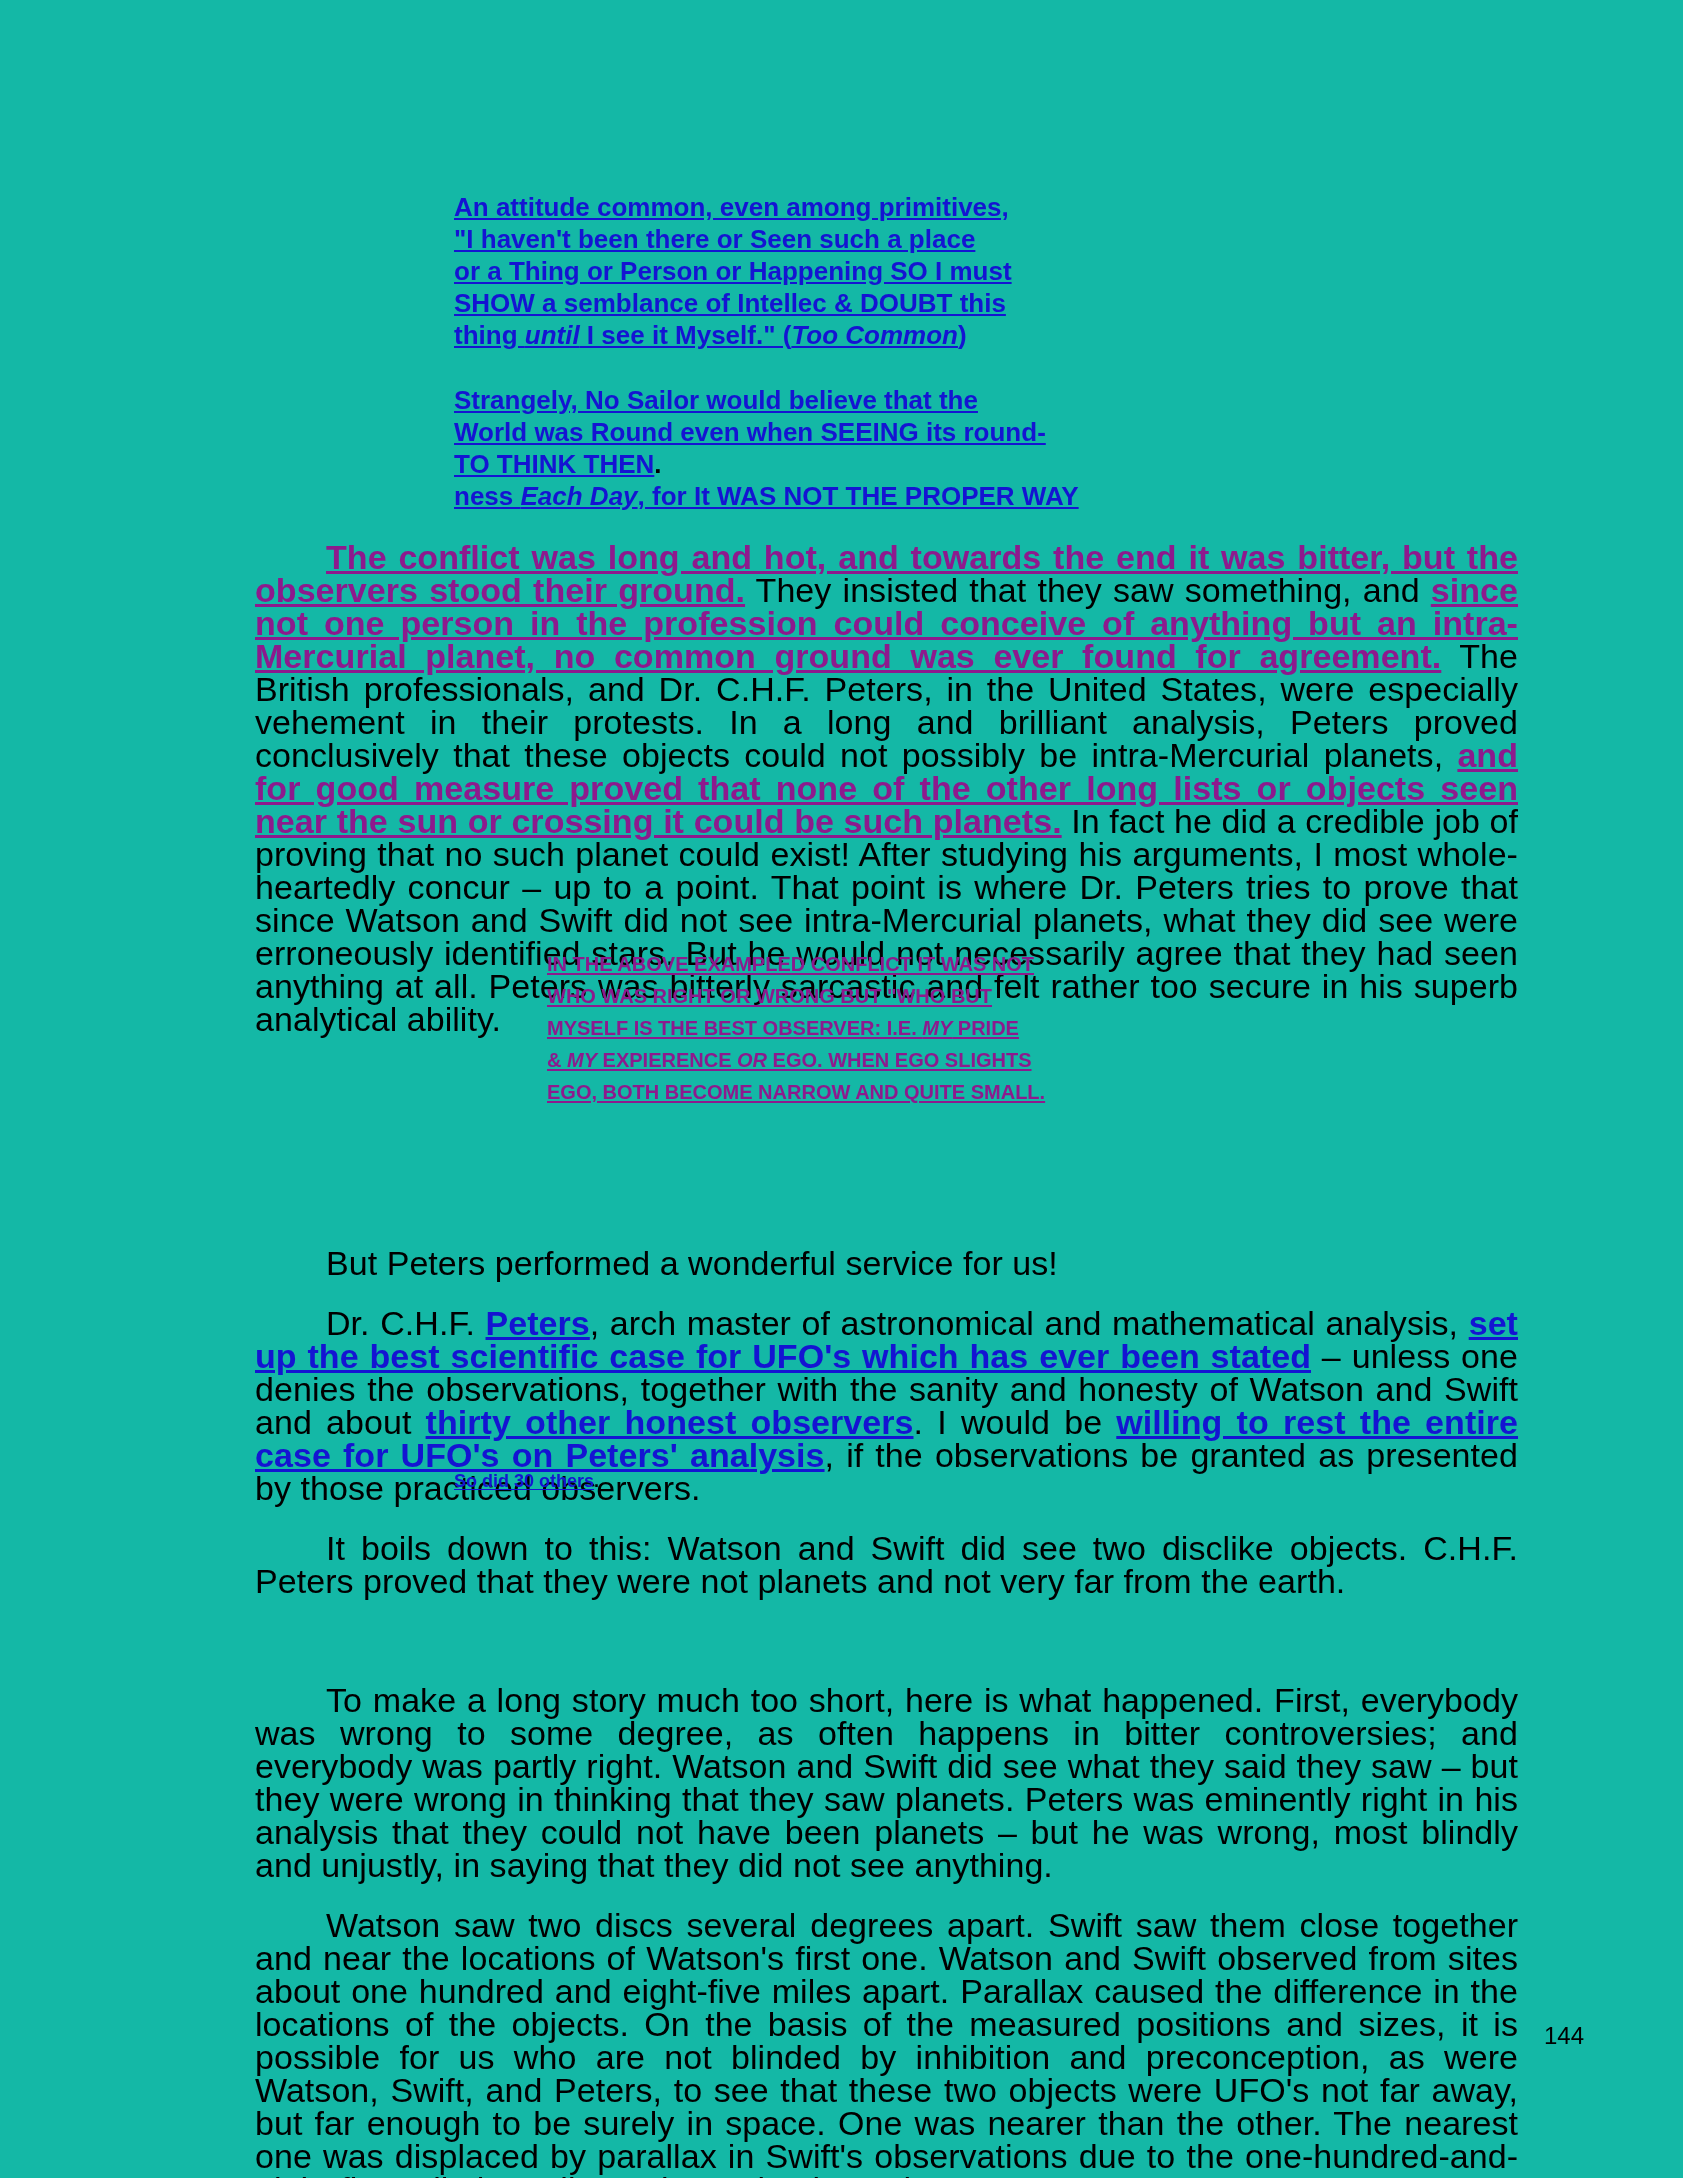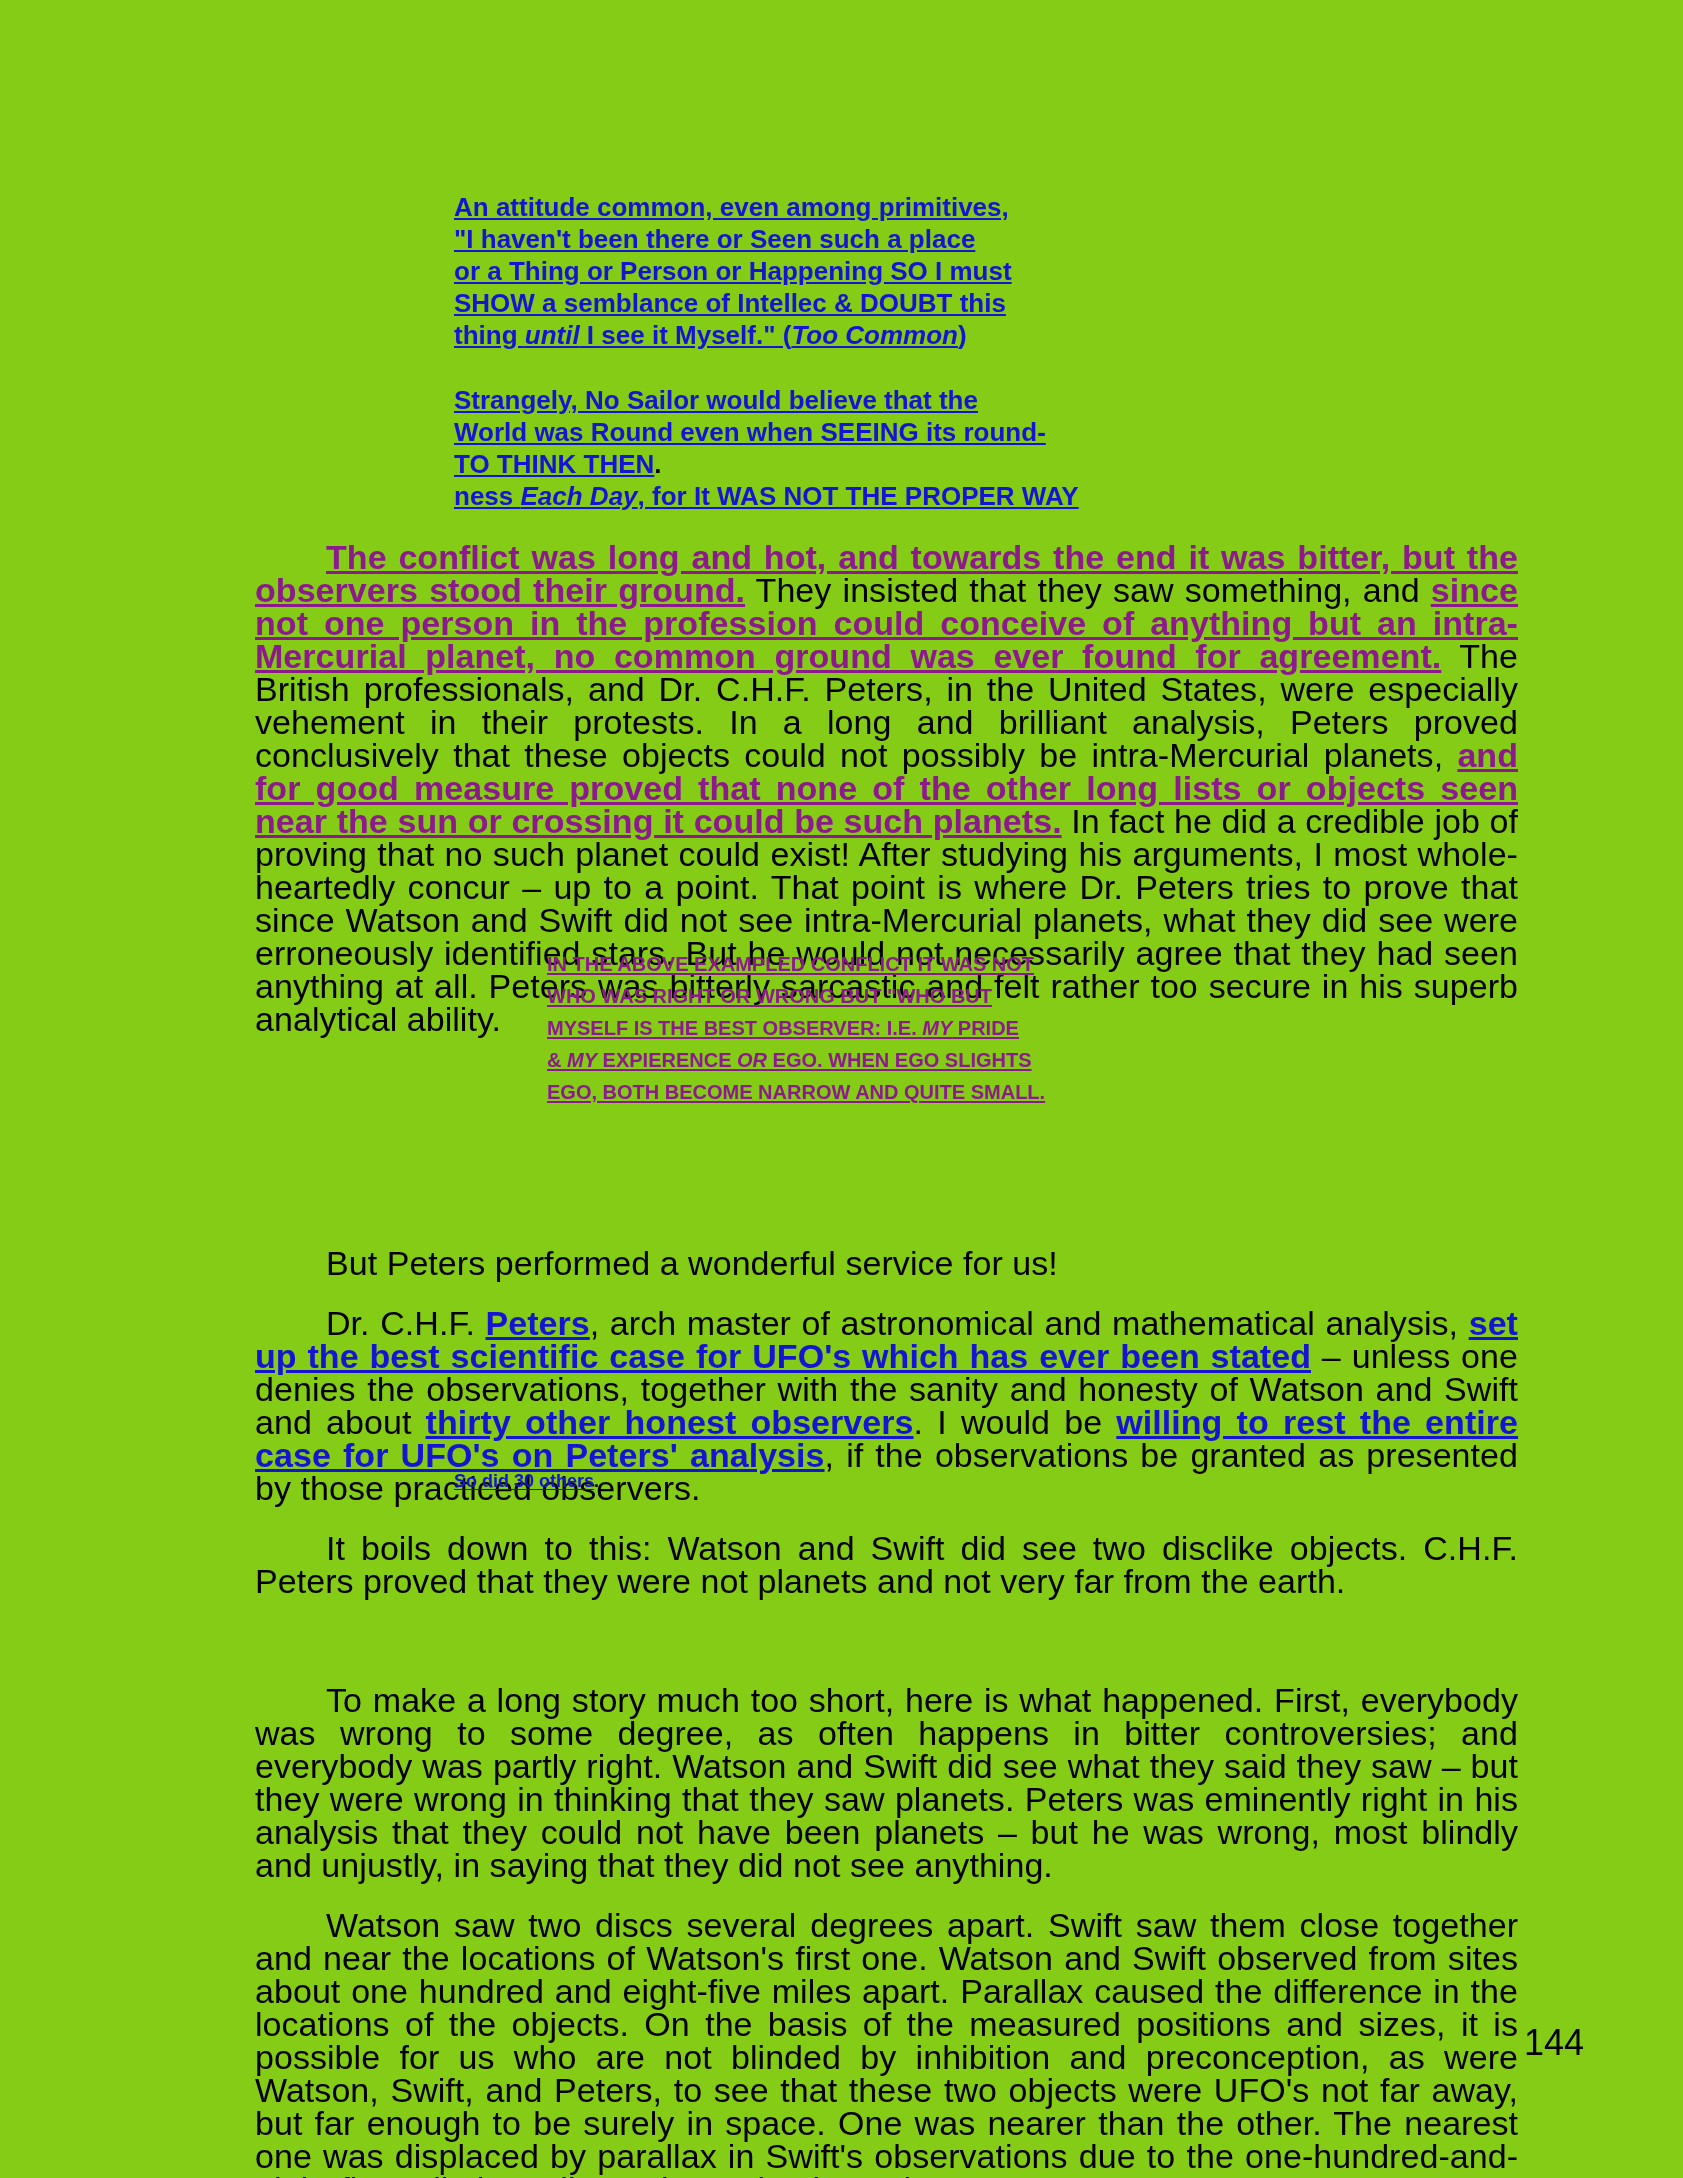--- a/index.html
+++ b/index.html
@@ -9,21 +9,21 @@
     background: #ffffff;
   }
   body {
     font-family: "Liberation Sans", sans-serif;
     color: #000000;
   }
   .page {
     position: relative;
     width: 1683px;
     height: 2178px;
-    background: #84cc16;
+    background: #14b8a6;
     box-sizing: border-box;
     overflow: hidden;
   }
   .content {
     position: absolute;
     left: 255px;
     top: 194px;
     width: 1263px;
   }
 
@@ -75,21 +75,21 @@
     font-weight: bold;
     color: #1414d2;
   }
   .sodid u { text-decoration: underline; text-underline-offset: 2px; }
   .sodid .dot { color: #000000; font-weight: bold; text-decoration: none; }
 
   .pagenum {
     position: absolute;
     right: 99px;
     top: 2022px;
-    font-size: 36px;
+    font-size: 24px;
     color: #000000;
   }
 </style>
 </head>
 <body>
 
 <div class="page">
 
   <div class="quote-blue" style="left:454px; top:191px;">
     <span class="ln"><span>An attitude common, even among primitives,</span></span>

